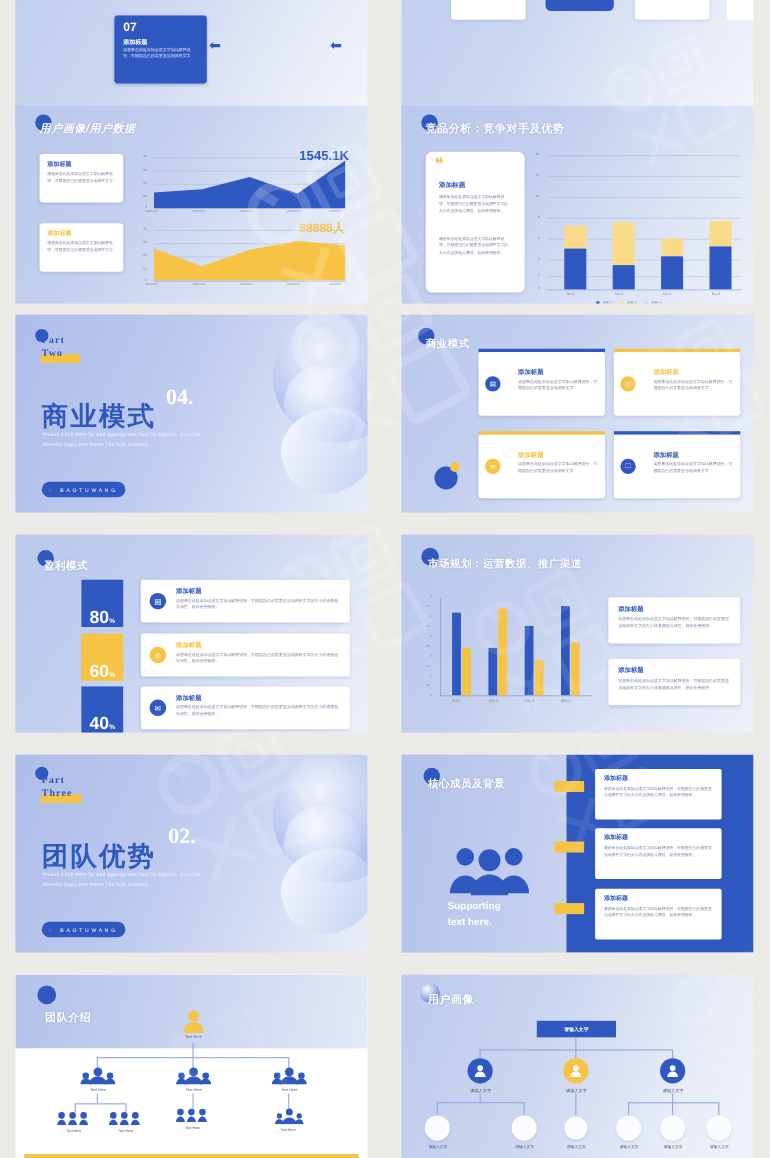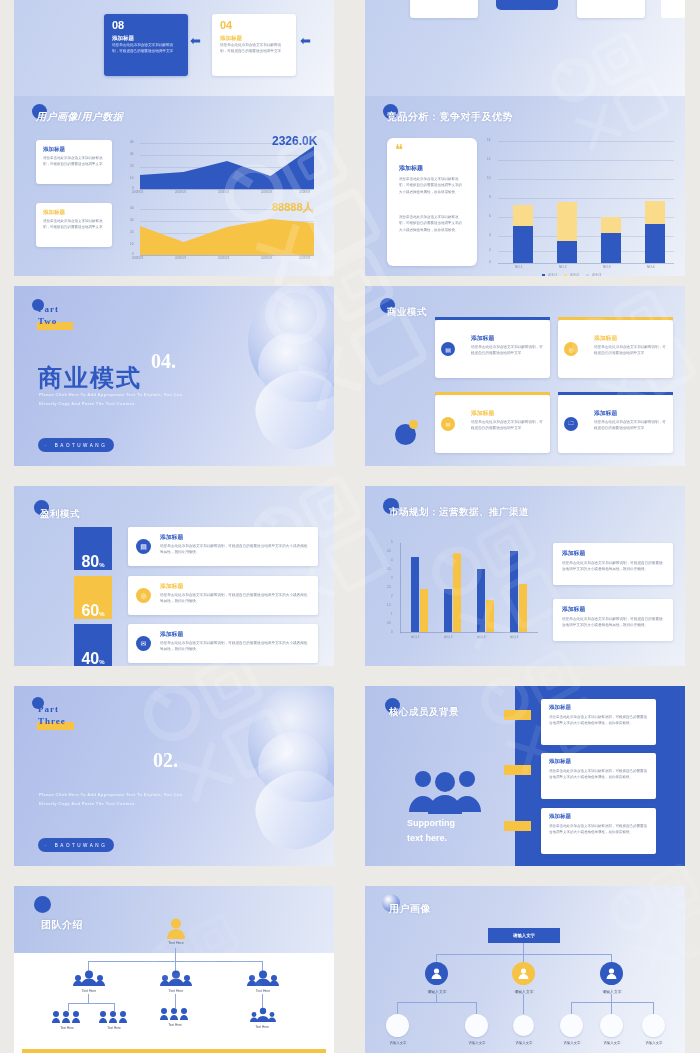--- a/index.html
+++ b/index.html
@@ -65,30 +65,25 @@
   .ytab { position:absolute; background:#f6c344; }
 </style>
 </head>
 <body>
 
 <div class="sheet">
 
   <div class="slide plain" style="left:14px; top:-62px; width:320px; height:180px;">
 
     <div class="bluebox" style="left:90px; top:76px; width:84px; height:62px; box-shadow:0 1px 3px rgba(40,70,160,.3);">
-      <div style="position:absolute;left:8px;top:5px;font-size:11px;font-weight:bold;">08</div>
+      <div style="position:absolute;left:8px;top:5px;font-size:11px;font-weight:bold;">07</div>
       <div style="position:absolute;left:8px;top:21px;font-size:5.5px;font-weight:bold;">添加标题</div>
       <div style="position:absolute;left:8px;top:29px;width:68px;font-size:3.6px;line-height:1.55;color:#dfe6f8;">请您单击此处添加合适文字加以解释说明，可根据自己的需要适当地调整文字</div>
     </div>
 
-    <div class="card" style="left:198px; top:76px; width:84px; height:62px;">
-      <div style="position:absolute;left:8px;top:5px;font-size:11px;font-weight:bold;color:#f6c344;">04</div>
-      <div style="position:absolute;left:8px;top:21px;font-size:5.5px;font-weight:bold;color:#f6c344;">添加标题</div>
-      <div style="position:absolute;left:8px;top:29px;width:68px;font-size:3.6px;line-height:1.55;color:#7b849e;">请您单击此处添加合适文字加以解释说明，可根据自己的需要适当地调整文字</div>
-    </div>
 
     <div class="arrow" style="left:176px;top:96px;font-size:13px;line-height:1;">⬅</div>
     <div class="arrow" style="left:286px;top:96px;font-size:13px;line-height:1;">⬅</div>
   </div>
 
   <div class="slide plain" style="left:365px; top:-62px; width:320px; height:180px;">
     <div class="card" style="left:45px;top:-38px;width:68px;height:118px;">
       
       
       
@@ -133,21 +128,21 @@
       <div class="grid" style="left:10px;top:47px;width:174px;background:rgba(120,140,190,.5);"></div>
       <svg width="174" height="47" style="position:absolute;left:10px;top:0;">
         <polygon points="0,33 43.5,30 87,19 130.5,34 174,4 174,47 0,47" fill="#2f58c0"></polygon>
       </svg>
       <div class="axlab" style="left:2px;top:49px;font-size:2.6px;">20XX/X/X</div>
       <div class="axlab" style="left:45px;top:49px;font-size:2.6px;">20XX/X/X</div>
       <div class="axlab" style="left:88px;top:49px;font-size:2.6px;">20XX/X/X</div>
       <div class="axlab" style="left:131px;top:49px;font-size:2.6px;">20XX/X/X</div>
       <div class="axlab" style="left:169px;top:49px;font-size:2.6px;">20XX/X/X</div>
     </div>
-    <div class="bigval" style="left:258px;top:38px;font-size:12px;color:#2f58c0;">2326.0K</div>
+    <div class="bigval" style="left:258px;top:38px;font-size:12px;color:#2f58c0;">1545.1K</div>
 
     <div style="position:absolute;left:116px;top:112px;width:186px;height:56px;">
       <div class="axlab" style="left:0;top:-2px;font-size:3px;">40</div>
       <div class="axlab" style="left:0;top:10px;font-size:3px;">30</div>
       <div class="axlab" style="left:0;top:22px;font-size:3px;">20</div>
       <div class="axlab" style="left:0;top:34px;font-size:3px;">10</div>
       <div class="axlab" style="left:2px;top:44px;font-size:3px;">0</div>
       <div class="grid" style="left:10px;top:1px;width:174px;"></div>
       <div class="grid" style="left:10px;top:13px;width:174px;"></div>
       <div class="grid" style="left:10px;top:25px;width:174px;"></div>
@@ -368,20 +363,21 @@
          background:radial-gradient(circle at 35% 30%,rgba(255,255,255,.65),rgba(140,165,230,.55) 60%,rgba(110,140,220,.5));"></div>
     <div class="ghost" style="right:6px;top:46px;width:70px;height:70px;
          background:radial-gradient(circle at 40% 30%,rgba(255,255,255,.8),rgba(160,180,235,.5));"></div>
     <div class="ghost" style="right:-6px;top:86px;width:84px;height:76px;border-radius:40px/34px;
          background:linear-gradient(135deg,rgba(255,255,255,.85),rgba(170,190,240,.6));transform:rotate(-20deg);"></div>
     <div class="hdot" style="left:18px;top:11px;width:12px;height:12px;"></div>
     <div style="position:absolute;left:24px;top:18px;color:#2f58c0;font-weight:bold;font-size:9px;letter-spacing:1px;font-family:'Liberation Serif',serif;">Part</div>
     <div class="ytab" style="left:23px;top:36px;width:37px;height:8px;"></div>
     <div style="position:absolute;left:24px;top:30px;color:#2f58c0;font-weight:bold;font-size:9px;letter-spacing:1px;font-family:'Liberation Serif',serif;">Three</div>
     <div style="position:absolute;left:139px;top:63px;color:#fff;font-size:20px;font-weight:bold;font-family:'Liberation Serif',serif;">02.</div>
+    <div style="position:absolute;left:24px;top:76px;color:#2f58c0;font-size:24px;font-weight:bold;letter-spacing:2px;">团队优势</div>
     <div style="position:absolute;left:25px;top:106px;font-size:4.2px;color:#e8edf9;font-weight:bold;letter-spacing:.3px;">Please Click Here To Add Appropriate Text To Explain, You Can</div>
     <div style="position:absolute;left:25px;top:115px;font-size:4.2px;color:#e8edf9;font-weight:bold;letter-spacing:.3px;">Directly Copy And Paste The Text Content.</div>
     <div class="pillbtn" style="left:24px;top:152px;width:76px;height:14px;font-size:4.6px;">
       <span style="margin-right:6px;">·</span>
       <span>BAOTUWANG</span>
     </div>
   </div>
 
   <div class="slide" style="left:365px; top:686px; width:320px; height:180px;
               background:linear-gradient(100deg,#b3c2ea 0%,#c6d1ef 45%,#dfe6f6 100%);">

